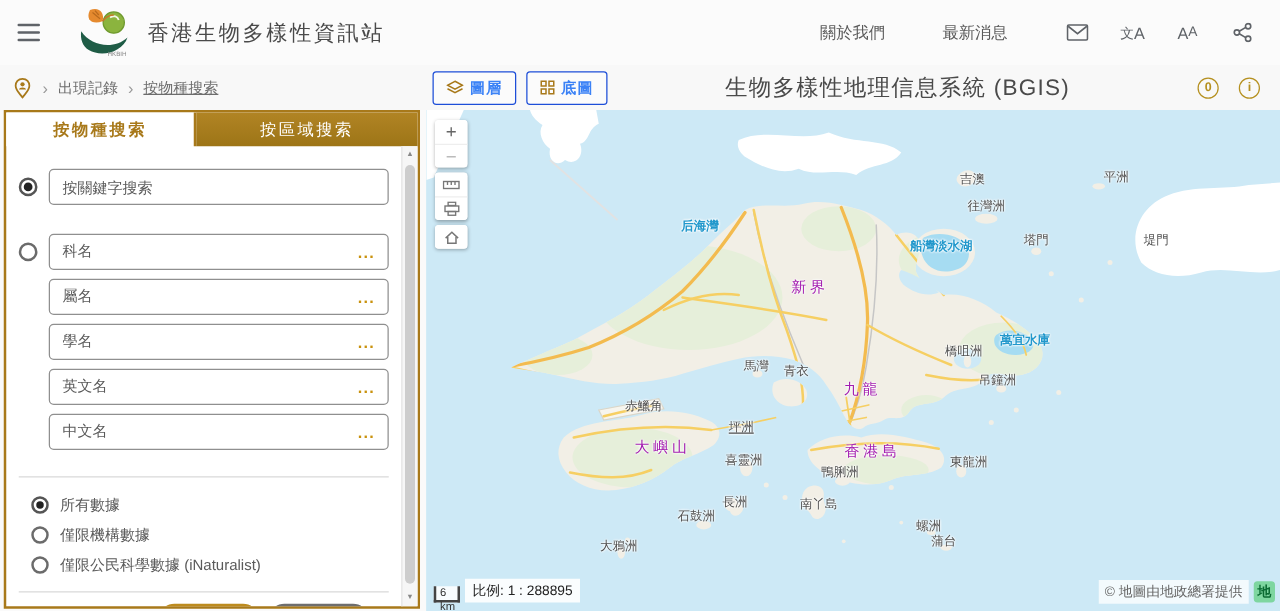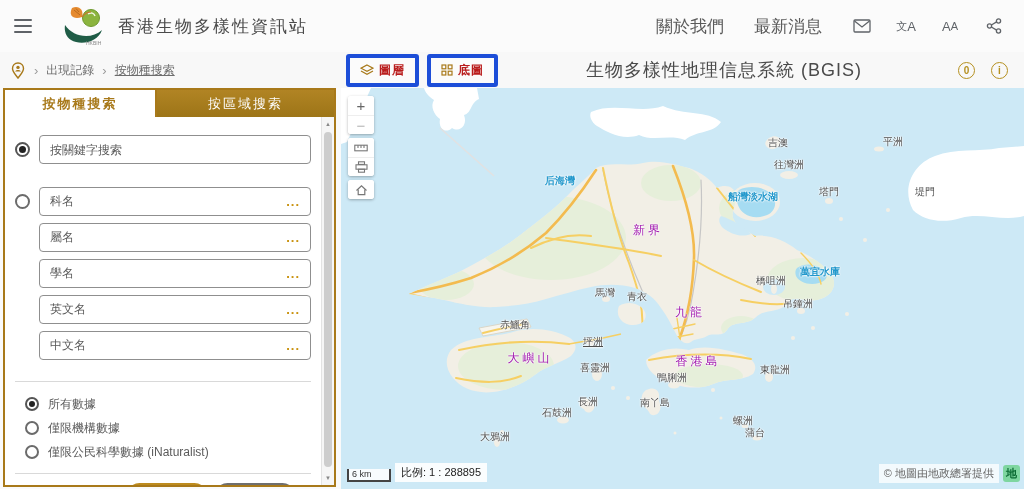--- a/index.html
+++ b/index.html
@@ -8,34 +8,34 @@
   .stage { position:relative; width:1024px; height:489px; background:#fafafa; overflow:hidden; }
 
   
   .header { height:52px; display:flex; align-items:center; padding:0 20px 0 14px; background:#fbfbfb; }
   .hamburger { width:18px; height:14px; display:flex; flex-direction:column; justify-content:space-between; cursor:pointer; margin-right:26px; }
   .hamburger span { display:block; height:2px; background:#5f6368; border-radius:1px; }
   .logo { margin-right:12px; flex:none; }
   .site-title { font-size:17px; color:#4a4a4a; letter-spacing:2px; font-weight:500; white-space:nowrap; }
   .flex-spacer { flex:1; }
   .header-nav { display:flex; align-items:center; }
-  .nav-link { font-size:17px; color:#5a5a5a; margin-right:30px; cursor:pointer; white-space:nowrap; }
+  .nav-link { font-size:13px; color:#5a5a5a; margin-right:46px; cursor:pointer; white-space:nowrap; }
   .header-icons { display:flex; align-items:center; gap:24px; color:#5f6368; }
   .hicon { display:flex; align-items:center; justify-content:center; width:20px; height:20px; cursor:pointer; font-size:12px; color:#5f6368; }
   .ticon { font-size:11px; letter-spacing:0; white-space:nowrap; }
   .ticon b { font-size:13px; font-weight:normal; }
 
   
   .subheader { height:36px; display:flex; align-items:center; background:#f8f8f8; }
   .breadcrumb { width:341px; flex:none; display:flex; align-items:center; gap:8px; padding-left:10px; font-size:12px; color:#6d6d6d; }
   .bc-sep { color:#9a9a9a; font-size:13px; }
   .bc-item { cursor:pointer; white-space:nowrap; }
   .bc-item.current { text-decoration:underline; }
   .map-toolbar { flex:1; display:flex; align-items:center; padding-right:16px; }
-  .tool-btn { border:4px solid #1d4ed8; color:#b91c1c; border-radius:3px; font-size:12px; font-weight:bold; letter-spacing:1px; padding:4px 10px; display:flex; align-items:center; gap:5px; background:#fbfbfb; margin-right:8px; cursor:pointer; }
+  .tool-btn { border:1px solid #1d4ed8; color:#3b82f6; border-radius:3px; font-size:12px; font-weight:bold; letter-spacing:1px; padding:4px 10px; display:flex; align-items:center; gap:5px; background:#fbfbfb; margin-right:8px; cursor:pointer; }
   .tool-btn:first-child { margin-left:5px; }
   .bgis-title { flex:1; text-align:center; font-size:18px; color:#4a4a4a; letter-spacing:1px; white-space:nowrap; }
   .circle-icon { width:17px; height:17px; border:1.5px solid #b5901f; border-radius:50%; color:#b5901f; font-size:10px; font-weight:bold; display:flex; align-items:center; justify-content:center; margin-left:16px; cursor:pointer; flex:none; }
 
   
   .panel { position:absolute; left:3px; top:88px; width:333px; height:399px; border:2px solid #a8791a; background:#fff; }
   .tabs { display:flex; height:27px; }
   .tab { line-height:27px; text-align:center; font-size:13px; letter-spacing:2px; cursor:pointer; }
   .tab.active { flex:0 0 152px; background:#fff; color:#a8791a; font-weight:bold; border-right:2px solid #a8791a; }
   .tab.inactive { flex:1; background:linear-gradient(#b18424,#9d7517); color:#fff; }
@@ -72,21 +72,21 @@
   .map-label { position:absolute; transform:translate(-50%,-50%); font-size:10px; color:#4e4e4e; white-space:nowrap;
                text-shadow:0 0 2px #fff, 0 0 2px #fff, 0 0 2px #fff; }
   .map-label.major { font-size:12px; color:#a21caf; letter-spacing:3px; }
   .map-label.water { color:#2298cc; font-weight:bold; }
   .ctrl-group { position:absolute; left:7px; width:26px; background:#fff; border-radius:3px; box-shadow:0 1px 3px rgba(0,0,0,.3); overflow:hidden; }
   .ctrl-btn { width:26px; height:19px; display:flex; align-items:center; justify-content:center; color:#666; font-size:15px; cursor:pointer; background:#fff; }
   .ctrl-btn + .ctrl-btn { border-top:1px solid #eee; }
   .ctrl-btn.dim { color:#b5b5b5; }
   .g-zoom { top:8px; } .g-tools { top:50px; } .g-home { top:92px; }
   .scalebar { position:absolute; left:6px; bottom:7px; display:flex; align-items:flex-end; gap:4px; }
-  .scale-box { width:44px; height:13px; background:rgba(255,255,255,.85); border-left:2px solid #444; border-right:2px solid #444; border-bottom:2px solid #444; font-size:9px; color:#333; padding-left:3px; line-height:11px; }
+  .scale-box { width:21px; height:13px; background:rgba(255,255,255,.85); border-left:2px solid #444; border-right:2px solid #444; border-bottom:2px solid #444; font-size:9px; color:#333; padding-left:3px; line-height:11px; }
   .ratio-box { background:rgba(255,255,255,.9); font-size:11px; color:#222; padding:2px 6px; white-space:nowrap; }
   .attrib { position:absolute; right:4px; bottom:6px; display:flex; align-items:center; gap:4px; }
   .attrib-text { background:rgba(255,255,255,.75); font-size:11px; color:#666; padding:2px 5px; white-space:nowrap; }
   .lands-badge { width:17px; height:17px; background:#7ed6a0; color:#0b6b33; font-size:11px; font-weight:bold; display:flex; align-items:center; justify-content:center; border-radius:3px; cursor:pointer; }
 </style>
 </head>
 <body>
 
 <div class="stage">
 

